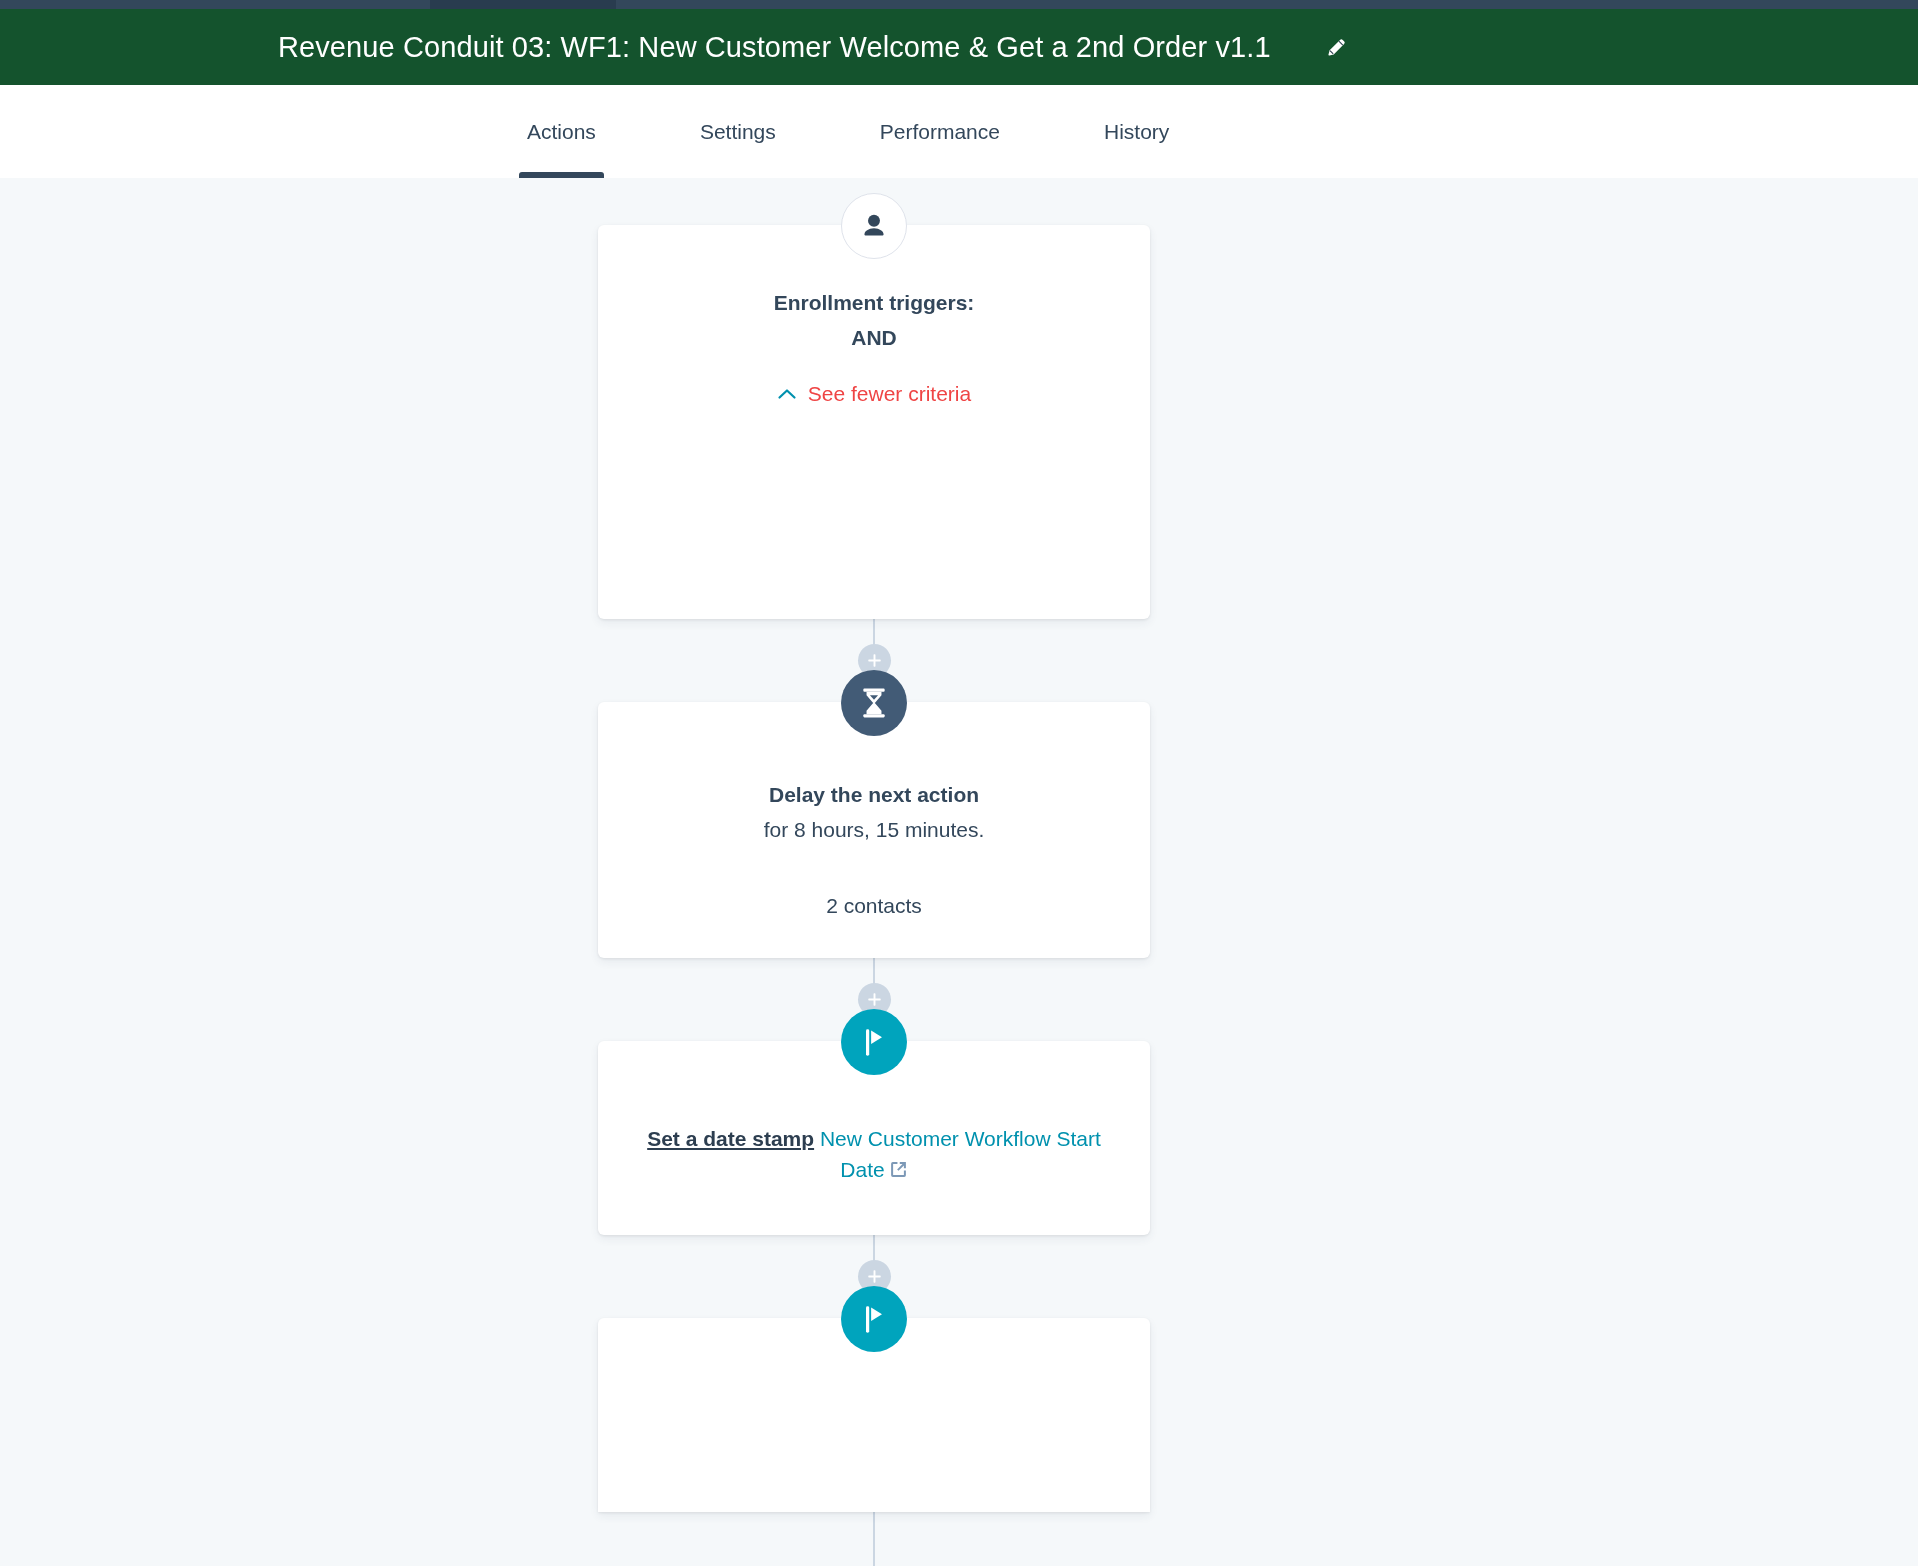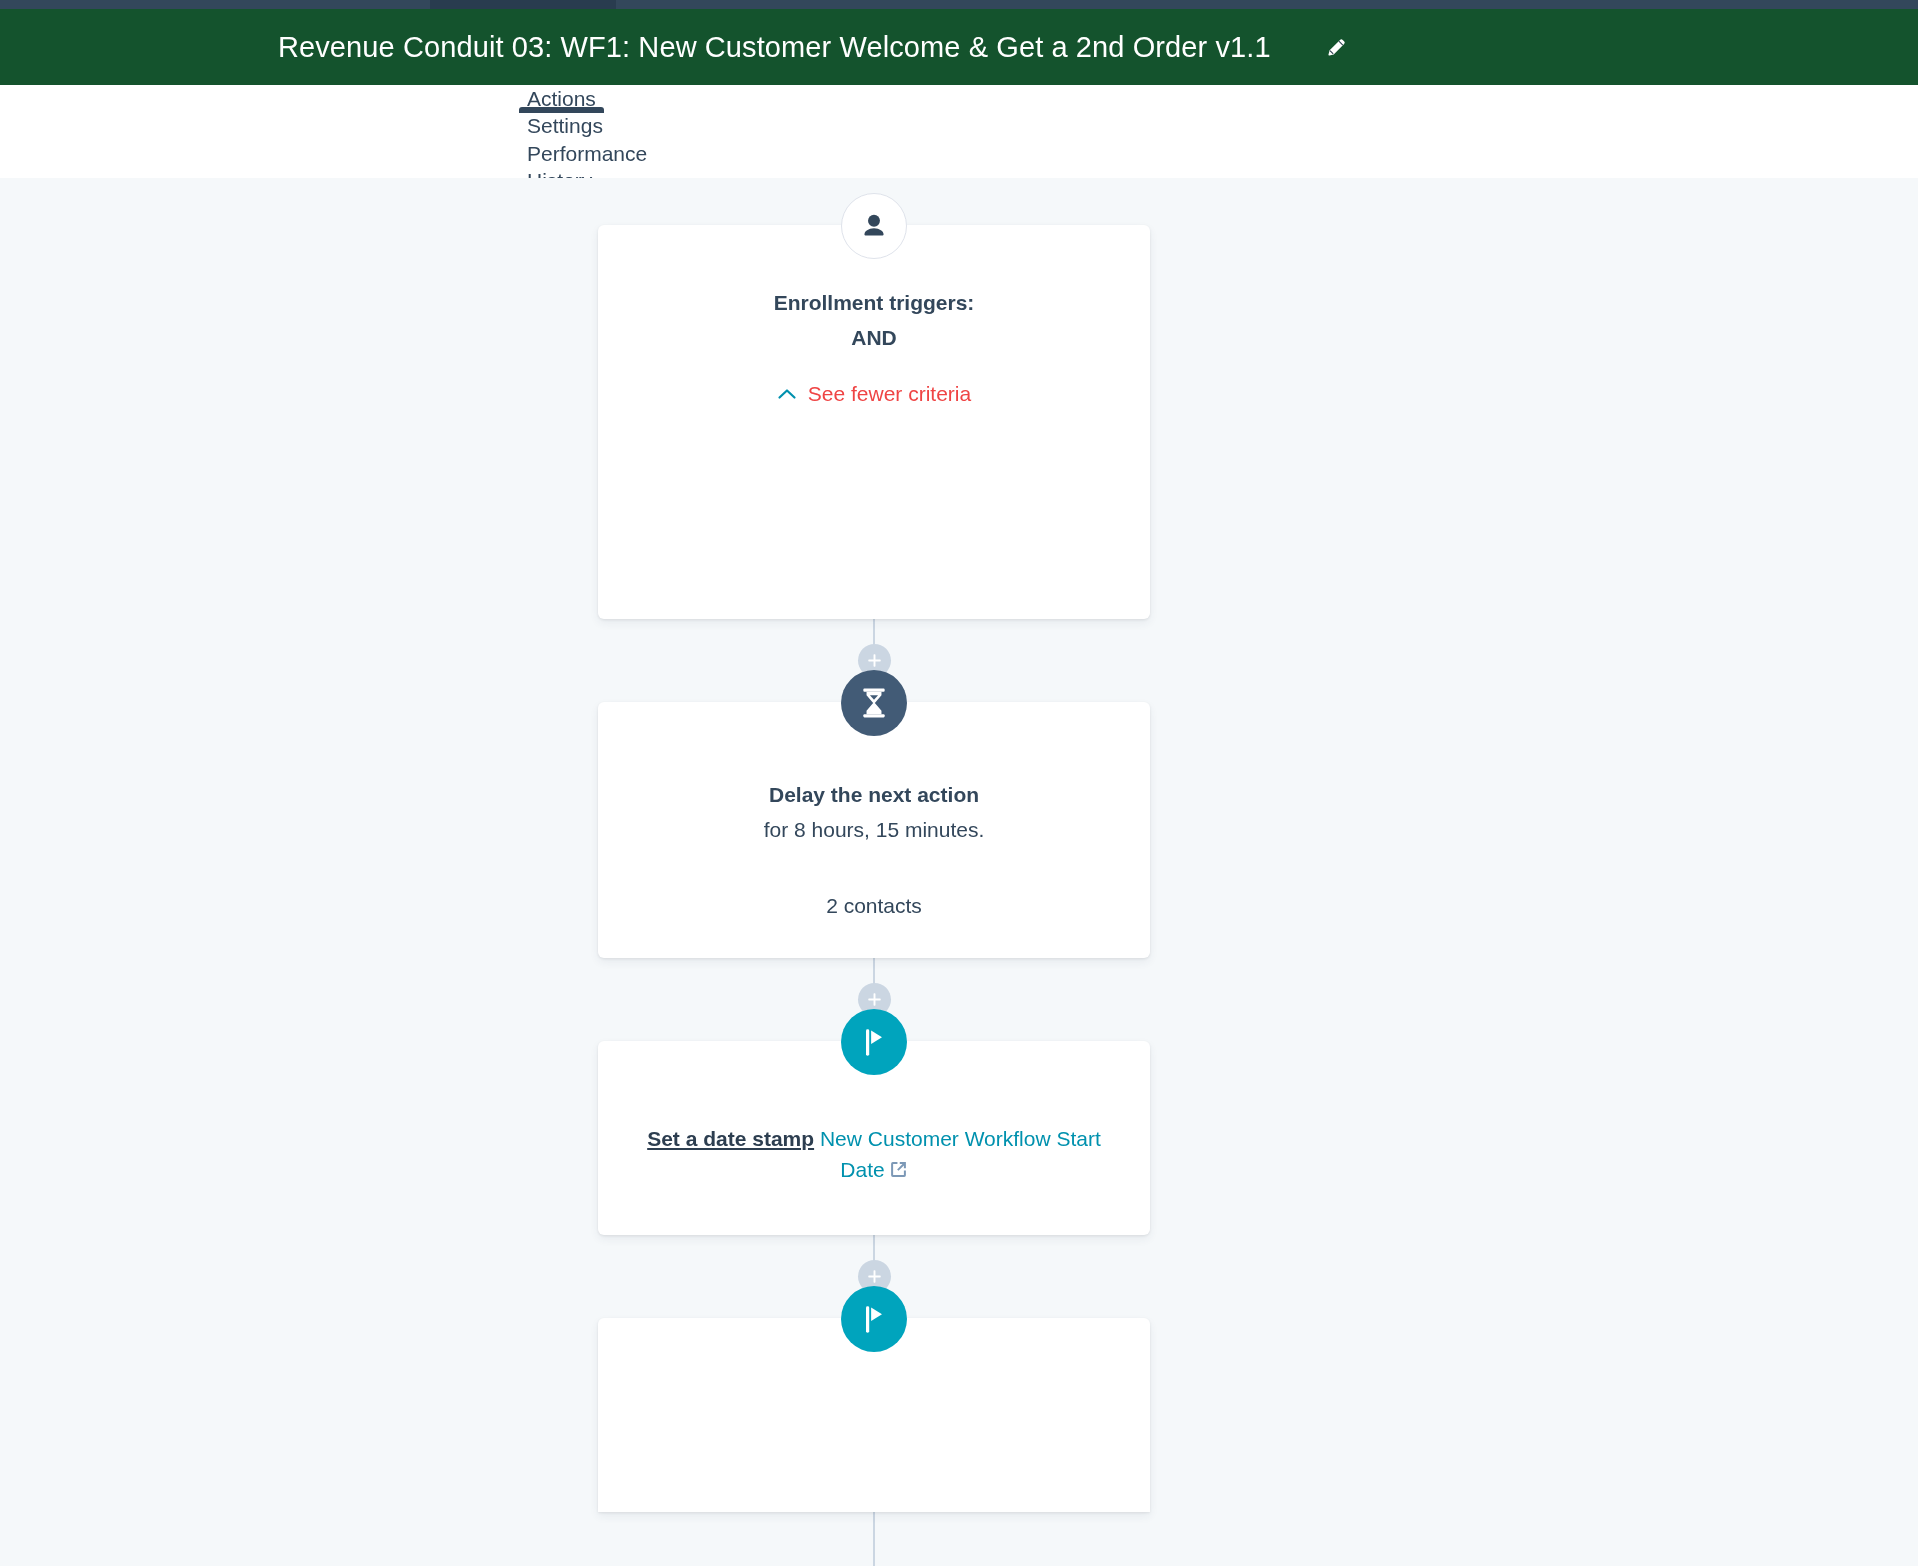--- a/index.html
+++ b/index.html
@@ -67,21 +67,20 @@
   .tab-bar {
     position: absolute;
     top: 85px; left: 0;
     width: 1918px;
     height: 111px;
     background: #ffffff;
     border-bottom: 1px solid #dfe3eb;
     display: flex;
     align-items: flex-start;
     padding-left: 519px;
-    flex-direction: column;
   }
   .tab {
     position: relative;
     height: 93px;
     display: flex;
     align-items: center;
     padding: 0 8px;
     margin-right: 88px;
     font-size: 21px;
     color: #33475b;

